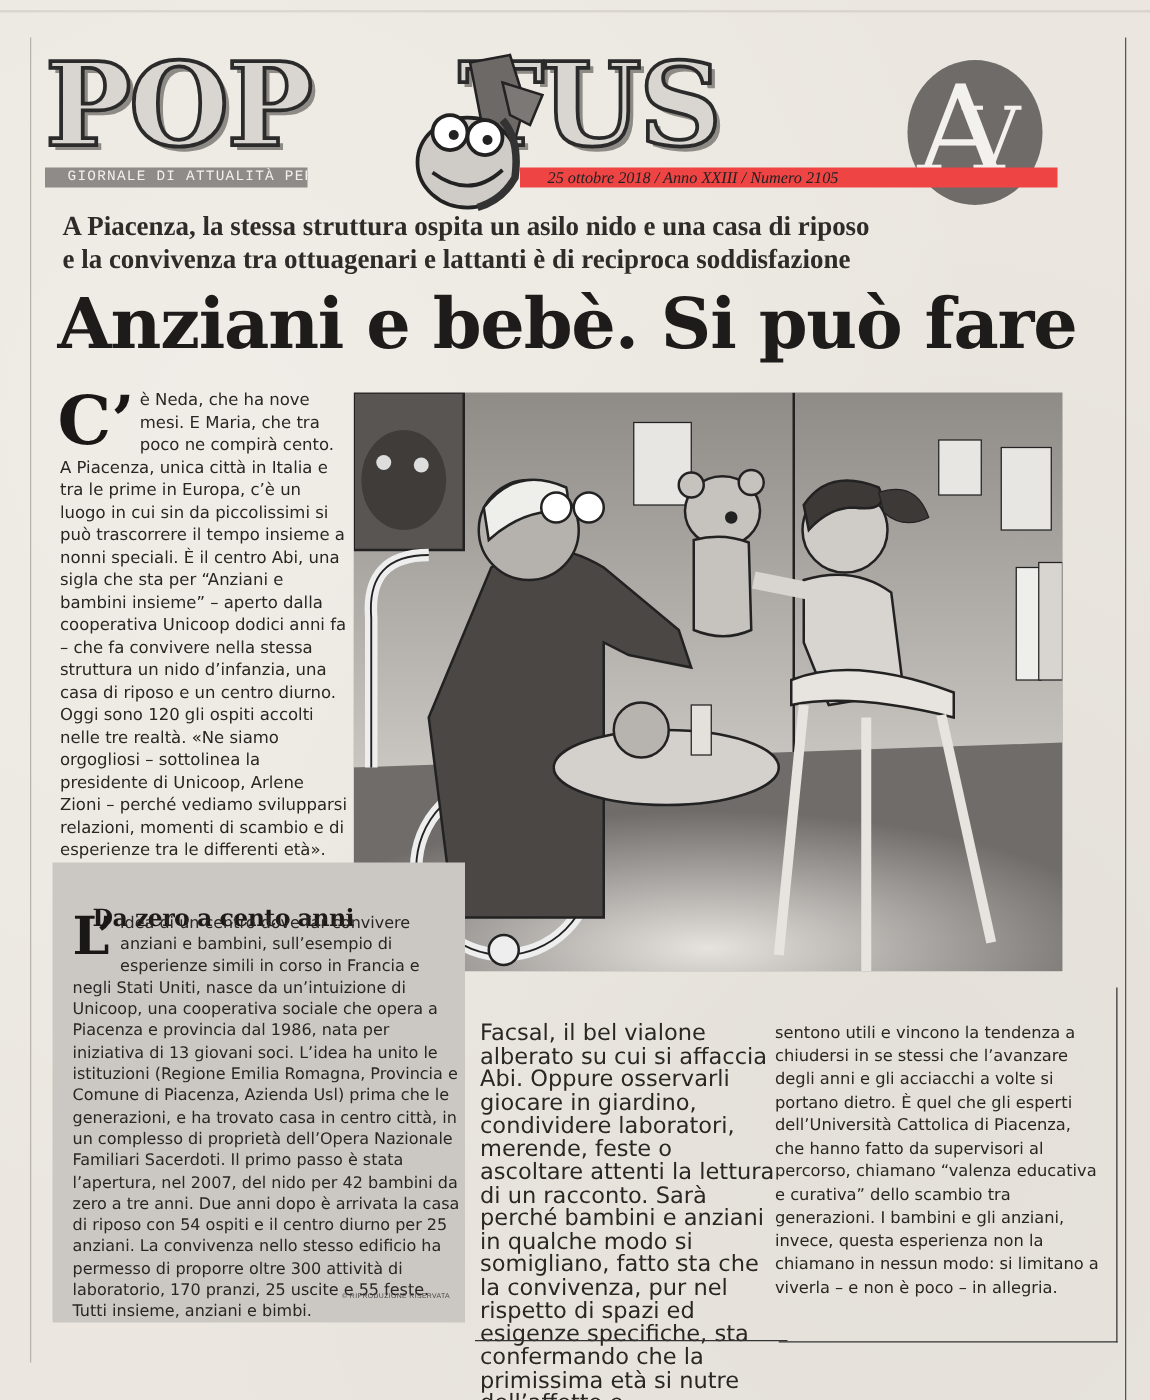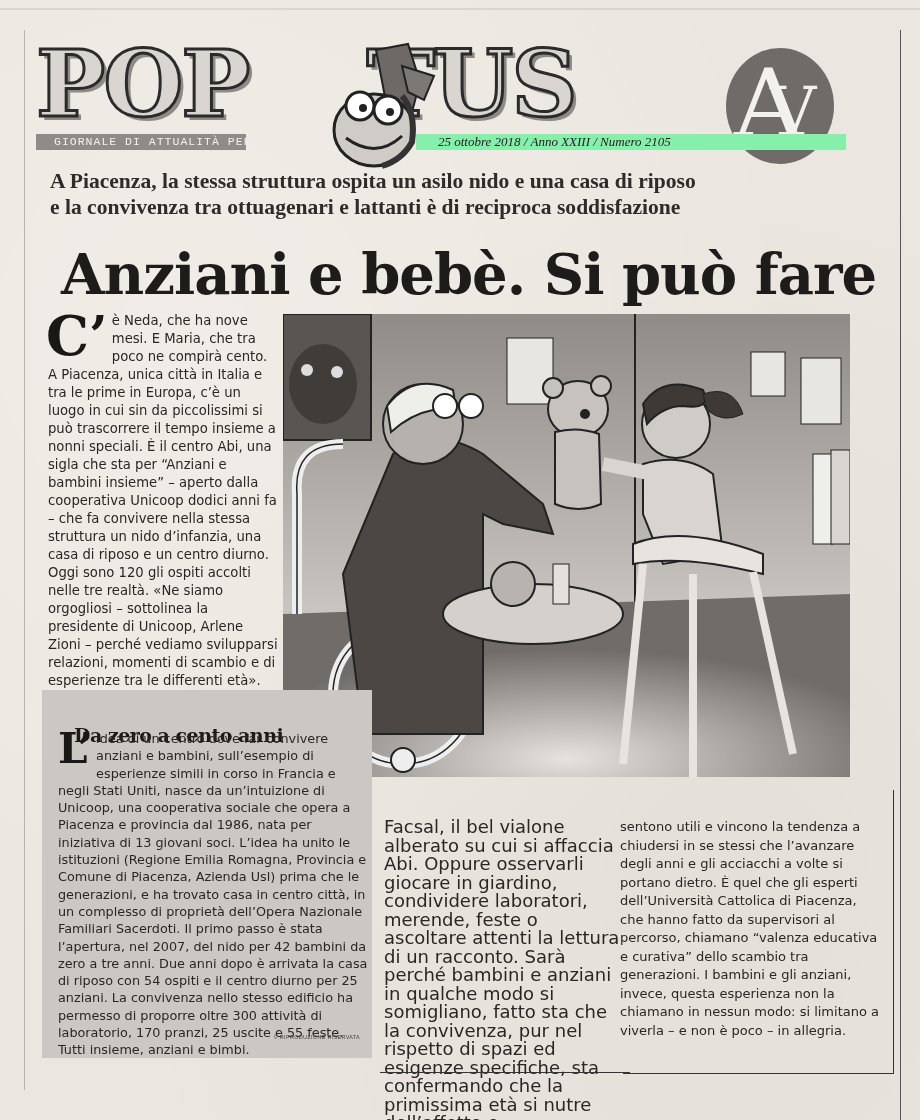--- a/index.html
+++ b/index.html
@@ -37,21 +37,21 @@
   .av-badge span {
     position:absolute; left:8px; top:8px; font-family:"DejaVu Serif", serif; font-size:96px; color:#f3f1ee; line-height:96px;
   }
   .av-badge span.v { left:44px; top:30px; font-size:64px; line-height:64px; }
   .tagline-bar {
     position:absolute; left:0; top:106px; width:210px; height:16px; background:#8e8b88;
     color:#f3f1ee; font-family:"Liberation Mono", monospace; font-size:11.5px; letter-spacing:1px;
     line-height:16px; padding-left:18px; box-sizing:border-box; text-transform:uppercase; white-space:nowrap; overflow:hidden;
   }
   .date-bar {
-    position:absolute; left:380px; top:106px; width:430px; height:16px; background:#86efac;
+    position:absolute; left:380px; top:106px; width:430px; height:16px; background:#ef4444;
     font-family:"Liberation Serif", serif; font-style:italic; font-size:13px; line-height:16px;
     padding-left:22px; box-sizing:border-box; color:#222;
   }
 
   
   .kicker {
     position:absolute; left:50px; top:168px; width:830px;
     font-family:"Liberation Serif", serif; font-weight:bold; font-size:22px; line-height:26px; color:#2e2b28;
     transform:scaleX(0.98); transform-origin:left;
   }
@@ -127,21 +127,21 @@
     <span class="v">V</span>
   </div>
   <div class="tagline-bar">Giornale di attualità per bambini</div>
   <div class="date-bar">25 ottobre 2018 / Anno XXIII / Numero 2105</div>
 </header>
 
 <div class="kicker">
   <div>A Piacenza, la stessa struttura ospita un asilo nido e una casa di riposo</div>
   <div>e la convivenza tra ottuagenari e lattanti è di reciproca soddisfazione</div>
 </div>
-<h1 class="headline" style="margin:15px;">Anziani e bebè. Si può fare</h1>
+<h1 class="headline" style="margin:0;">Anziani e bebè. Si può fare</h1>
 
 <div class="col col1">
   <span class="dropcap">C’</span>
   <p>è Neda, che ha nove mesi. E Maria, che tra poco ne compirà cento. A Piacenza, unica città in Italia e tra le prime in Europa, c’è un luogo in cui sin da piccolissimi si può trascorrere il tempo insieme a nonni speciali. È il centro Abi, una sigla che sta per “Anziani e bambini insieme” – aperto dalla cooperativa Unicoop dodici anni fa – che fa convivere nella stessa struttura un nido d’infanzia, una casa di riposo e un centro diurno. Oggi sono 120 gli ospiti accolti nelle tre realtà. «Ne siamo orgogliosi – sottolinea la presidente di Unicoop, Arlene Zioni – perché vediamo svilupparsi relazioni, momenti di scambio e di esperienze tra le differenti età». Così non è inconsueto vedere bimbi, anziani ed educatrici passeggiare sul</p>
 </div>
 
 <div class="illustration">
   <svg width="567" height="463" viewBox="0 0 567 463">
     <defs>
       <radialGradient id="floor" cx="0.5" cy="0.9" r="0.6">

